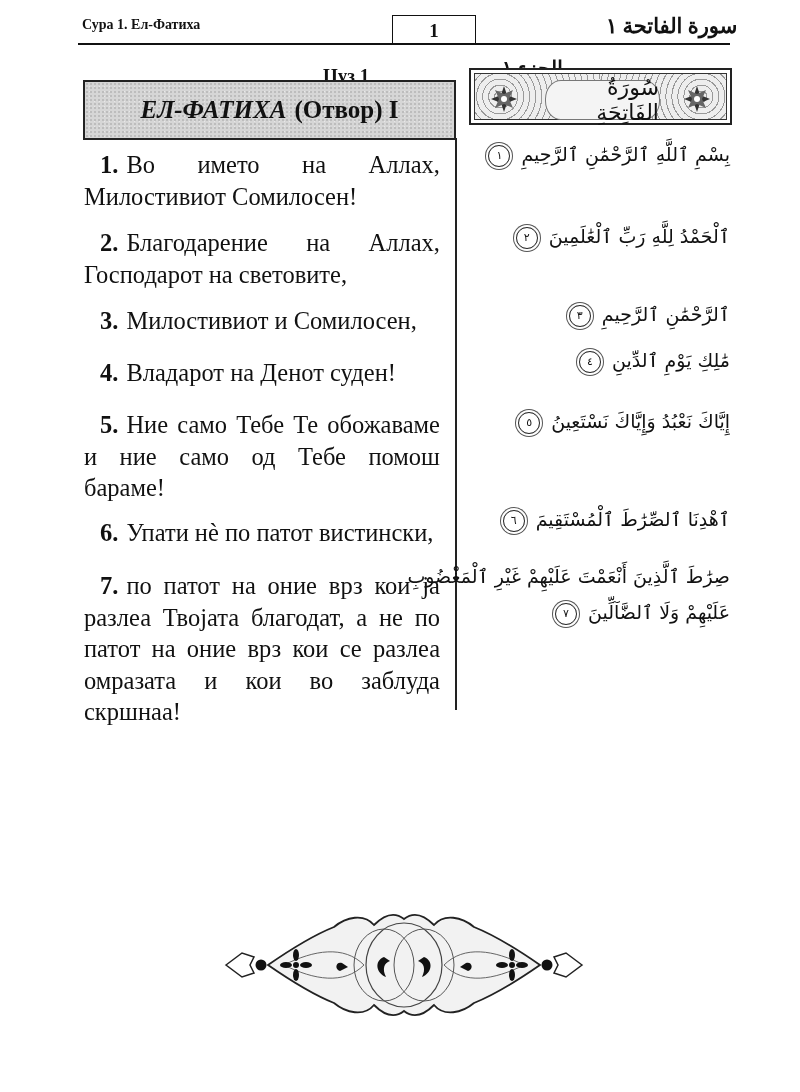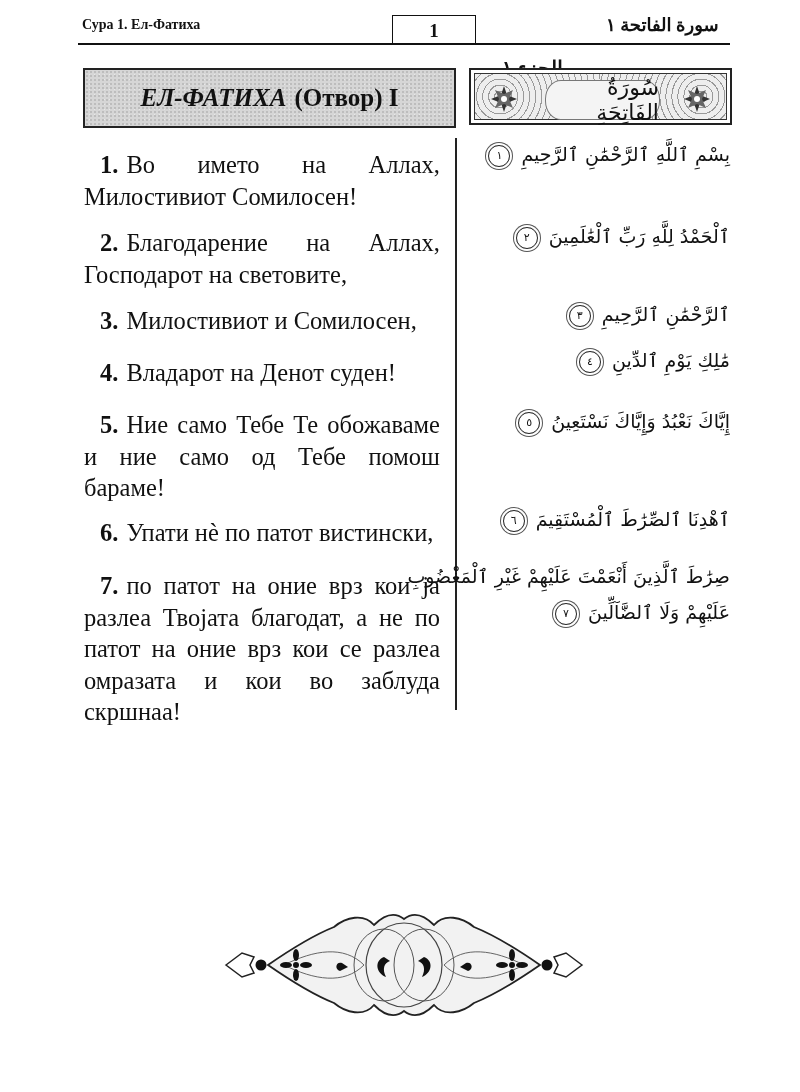--- a/index.html
+++ b/index.html
@@ -5,24 +5,24 @@
     html, body { margin: 0; padding: 0; background: #ffffff; }
     body { width: 800px; height: 1092px; position: relative; overflow: hidden;
            font-family: "Liberation Serif", "DejaVu Serif", serif; color: #111; }
     .hdr-rule { position: absolute; left: 78px; top: 43px; width: 652px; height: 2px; background: #111; }
     .hdr-left { position: absolute; left: 82px; top: 17px; font-weight: bold; font-size: 14px; }
     .hdr-juz { position: absolute; left: 323px; top: 17px; font-weight: bold; font-size: 19px; margin-top: 48px; }
     .hdr-page { position: absolute; left: 392px; top: 15px; width: 84px; height: 28px;
                 border: 1.5px solid #111; border-bottom: none; box-sizing: border-box;
                 text-align: center; font-weight: bold; font-size: 19px; line-height: 30px; }
     .hdr-ar-juz { position: absolute; left: 502px; top: 14px; font-weight: bold; font-size: 20px; direction: rtl; margin-top: 42px; }
-    .hdr-ar-sura { position: absolute; left: 606px; top: 14px; font-weight: bold; font-size: 18px; direction: rtl; }
+    .hdr-ar-sura { position: absolute; left: 606px; top: 14px; font-weight: bold; font-size: 21px; direction: rtl; }
 
     
-    .title-box { position: absolute; left: 83px; top: 68px; width: 373px; height: 60px;
+    .title-box { position: absolute; left: 83px; top: 80px; width: 373px; height: 60px;
                  box-sizing: border-box; border: 2px solid #222;
                  background-color: #d6d6d6;
                  background-image:
                    radial-gradient(#bdbdbd 0.8px, transparent 1px),
                    radial-gradient(#e8e8e8 0.8px, transparent 1px);
                  background-size: 4px 4px, 5px 5px;
                  background-position: 0 0, 2px 2px;
                  display: flex; align-items: center; justify-content: center;
                  font-size: 25px; font-weight: bold; }
     .title-box .it { font-style: italic; margin-right: 8px; }

